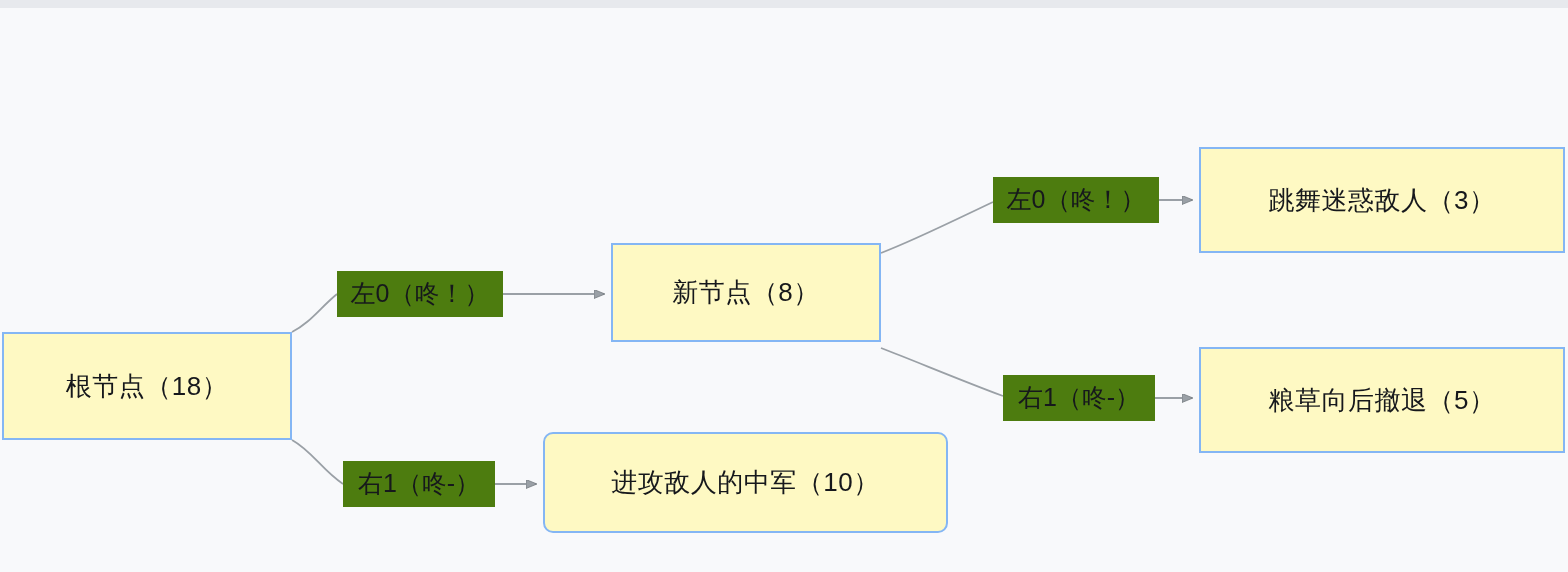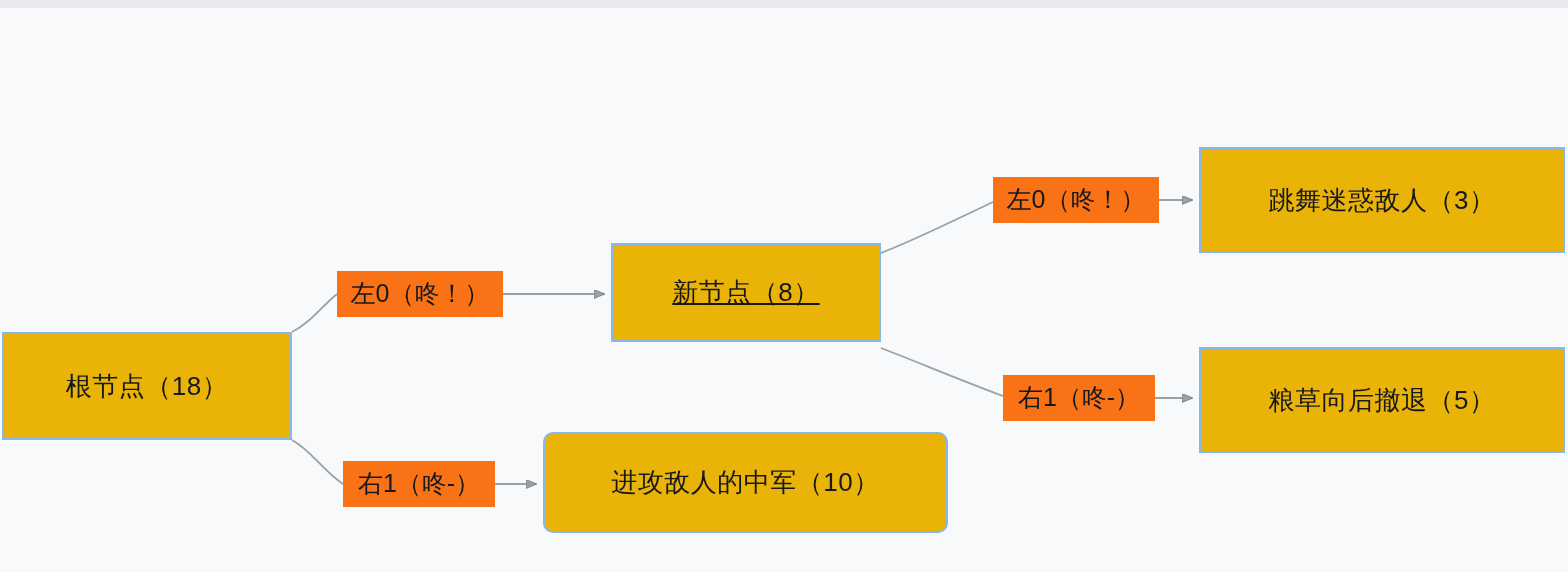--- a/index.html
+++ b/index.html
@@ -39,34 +39,34 @@
     position: absolute;
     left: 0;
     top: 0;
     width: 1568px;
     height: 564px;
     pointer-events: none;
   }
   .node {
     position: absolute;
     box-sizing: border-box;
-    background: #eab308;
+    background: #fef9c3;
     border: 2px solid #84b6f4;
     display: flex;
     align-items: center;
     justify-content: center;
     color: #16181c;
     font-size: 26px;
     letter-spacing: 0.5px;
     white-space: nowrap;
   }
   .edge-label {
     position: absolute;
     box-sizing: border-box;
-    background: #f97316;
+    background: #4d7c0f;
     color: #16181c;
     font-size: 25px;
     line-height: 1;
     white-space: nowrap;
     display: flex;
     align-items: center;
     justify-content: center;
     padding: 7px 4px 9px 4px;
   }
 </style>
@@ -97,21 +97,21 @@
       <path d="M1159,192 L1192,192" fill="none" stroke="#9aa0a6" stroke-width="1.8" marker-end="url(#arrow)"></path>
 
       <path d="M881,340 C915,353 960,372 1003,388" fill="none" stroke="#9aa0a6" stroke-width="1.8"></path>
       <path d="M1155,390 L1192,390" fill="none" stroke="#9aa0a6" stroke-width="1.8" marker-end="url(#arrow)"></path>
     </svg>
 
     <div class="node" style="left:2px; top:324px; width:290px; height:108px;text-align:right;">
       <span>根节点（18）</span>
     </div>
 
-    <div class="node" style="left:611px; top:235px; width:270px; height:99px;text-decoration:underline;">
+    <div class="node" style="left:611px; top:235px; width:270px; height:99px;">
       <span>新节点（8）</span>
     </div>
 
     <div class="node" style="left:1199px; top:139px; width:366px; height:106px;">
       <span>跳舞迷惑敌人（3）</span>
     </div>
 
     <div class="node" style="left:1199px; top:339px; width:366px; height:106px;">
       <span>粮草向后撤退（5）</span>
     </div>

